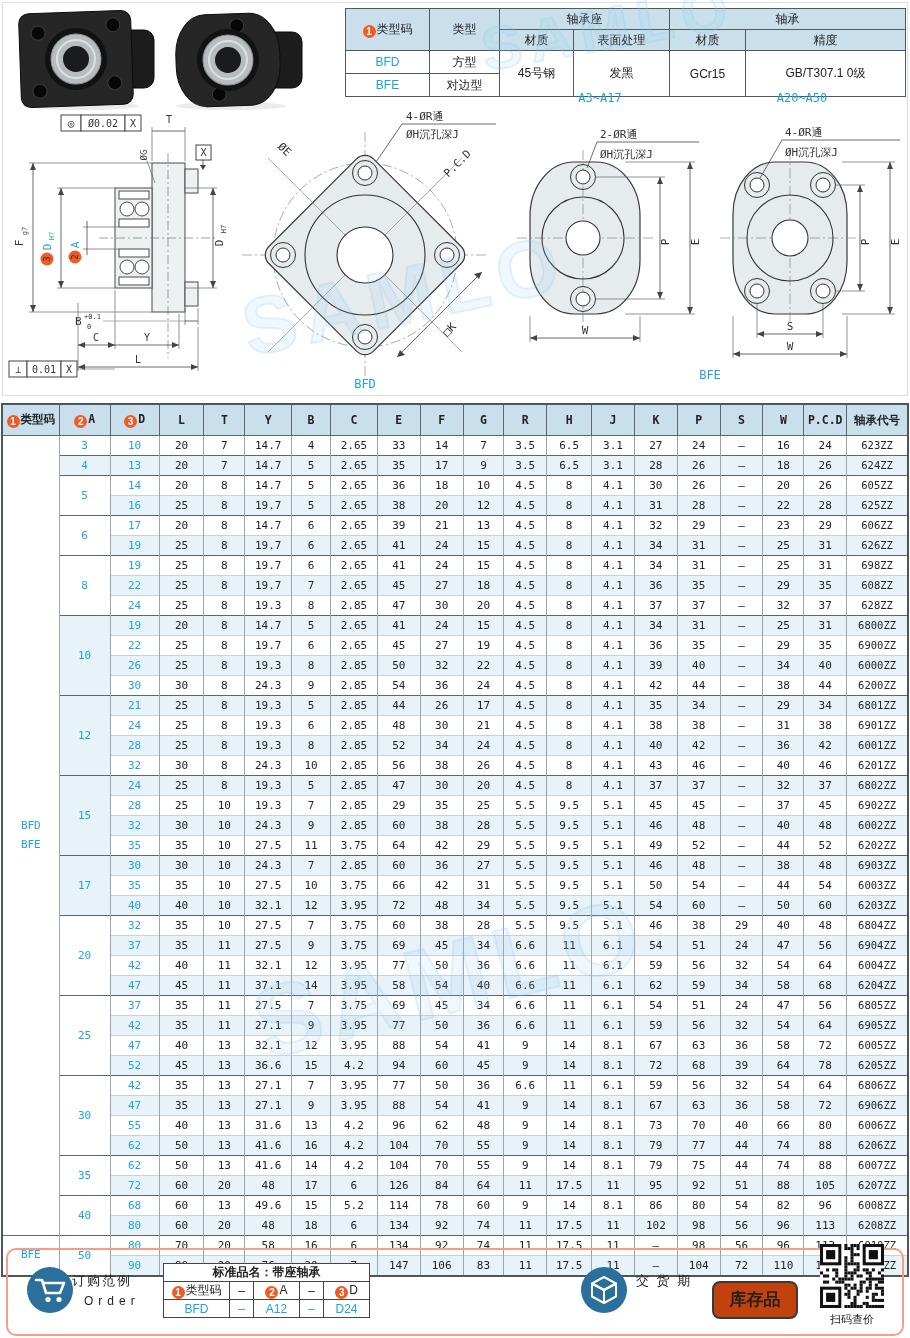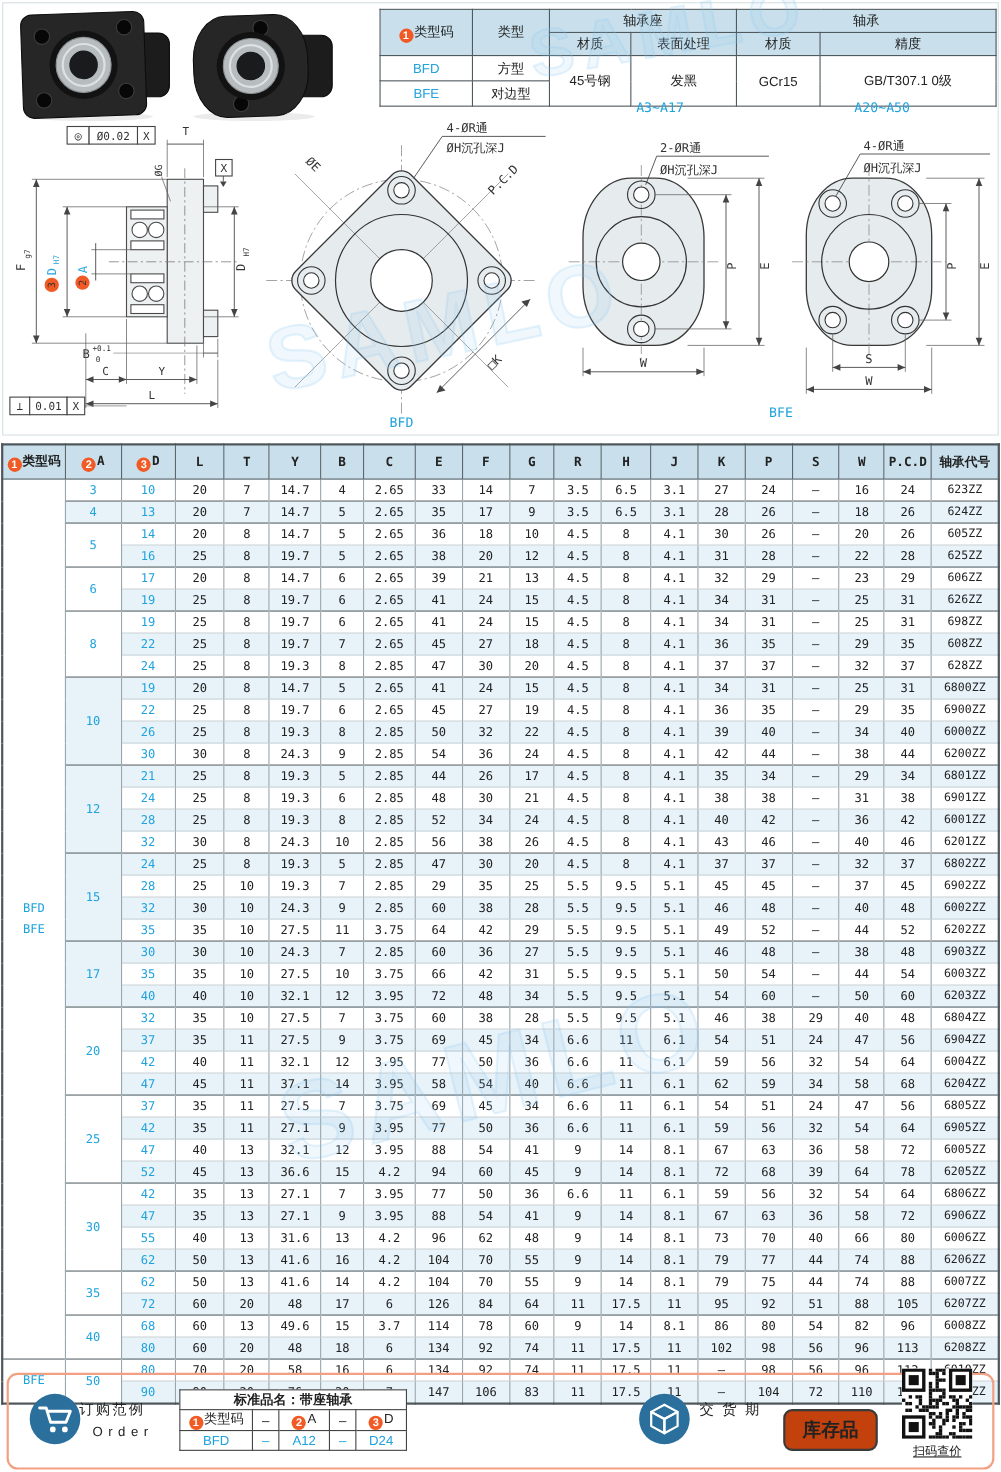--- a/index.html
+++ b/index.html
@@ -40,21 +40,21 @@
       font-family:"Liberation Sans",sans-serif;}
   
   .footbox{position:absolute;left:6px;top:1248px;width:894px;height:84px;border:2px solid #f2a083;border-radius:10px;}
   .ft-title{position:absolute;font-size:13px;color:#222;letter-spacing:2px;}
   .ft-sub{position:absolute;font-size:12px;color:#222;letter-spacing:5px;text-align:right;}
   table.sample{position:absolute;left:163px;top:1263px;border-collapse:collapse;table-layout:fixed;font-size:12px;background:#fff;}
   table.sample th,table.sample td{border:1px solid #444;text-align:center;padding:0 2px;height:17px;}
   table.sample th{font-weight:bold;font-size:12px;}
   .badge{position:absolute;left:712px;top:1281px;width:82px;height:34px;background:#c2410c;border:2px solid #3a3a3a;
          border-radius:8px;font-size:17px;font-weight:bold;text-align:center;line-height:34px;}
-  .qrcap{position:absolute;left:812px;top:1312px;width:80px;text-align:center;font-size:11px;text-decoration:underline;}
+  .qrcap{position:absolute;left:812px;top:1312px;width:80px;text-align:center;font-size:11px;}
 </style>
 </head>
 <body>
 
 <div id="page">
   <div class="topframe"></div>
 
   <svg class="abs" style="left:6px;top:2px" width="334" height="110" viewBox="0 0 334 110">
     <g>
       <ellipse cx="75" cy="104" rx="58" ry="4" fill="rgba(0,0,0,0.08)"></ellipse>
@@ -1176,21 +1176,21 @@
           <td>105</td>
           <td class="bcode">6207ZZ</td>
         </tr>
         <tr class="gs">
           <td rowspan="2" class="acell">40</td>
           <td class="dcell">68</td>
           <td>60</td>
           <td>13</td>
           <td>49.6</td>
           <td>15</td>
-          <td>3.7</td>
+          <td>5.2</td>
           <td>114</td>
           <td>78</td>
           <td>60</td>
           <td>9</td>
           <td>14</td>
           <td>8.1</td>
           <td>86</td>
           <td>80</td>
           <td>54</td>
           <td>82</td>

